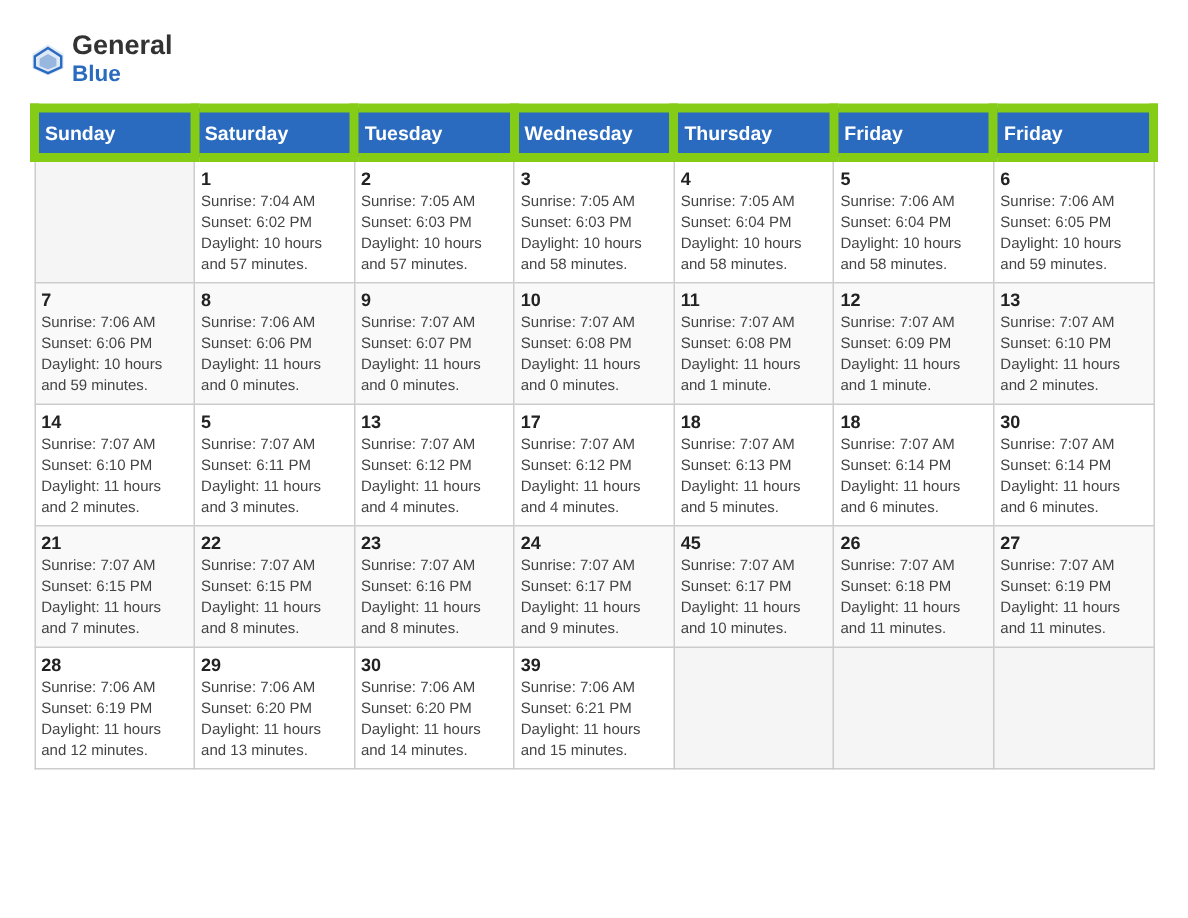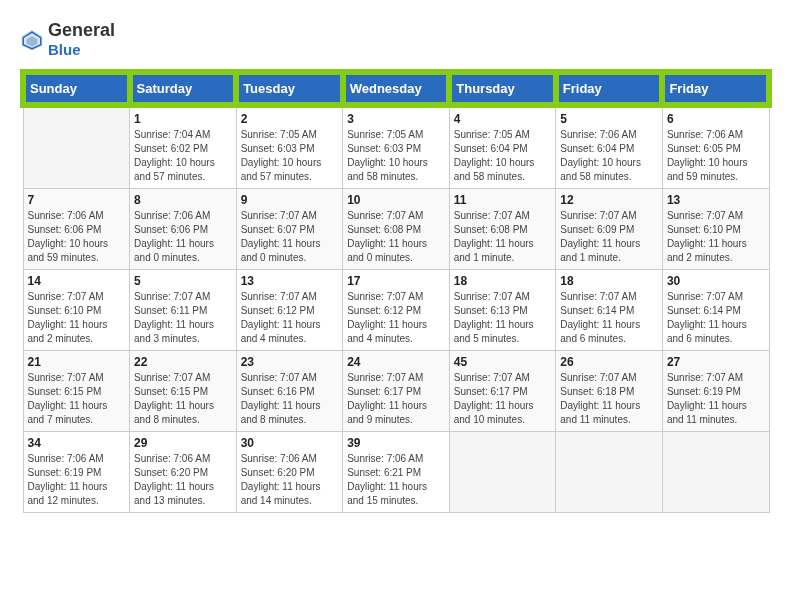--- a/index.html
+++ b/index.html
@@ -231,21 +231,21 @@
           <span class="day-num">26</span>
           <div class="day-info">Sunrise: 7:07 AM<br>Sunset: 6:18 PM<br>Daylight: 11 hours<br>and 11 minutes.</div>
         </td>
         <td>
           <span class="day-num">27</span>
           <div class="day-info">Sunrise: 7:07 AM<br>Sunset: 6:19 PM<br>Daylight: 11 hours<br>and 11 minutes.</div>
         </td>
       </tr>
       <tr>
         <td>
-          <span class="day-num">34</span>
+          <span class="day-num">28</span>
           <div class="day-info">Sunrise: 7:06 AM<br>Sunset: 6:19 PM<br>Daylight: 11 hours<br>and 12 minutes.</div>
         </td>
         <td>
           <span class="day-num">29</span>
           <div class="day-info">Sunrise: 7:06 AM<br>Sunset: 6:20 PM<br>Daylight: 11 hours<br>and 13 minutes.</div>
         </td>
         <td>
           <span class="day-num">30</span>
           <div class="day-info">Sunrise: 7:06 AM<br>Sunset: 6:20 PM<br>Daylight: 11 hours<br>and 14 minutes.</div>
         </td>

